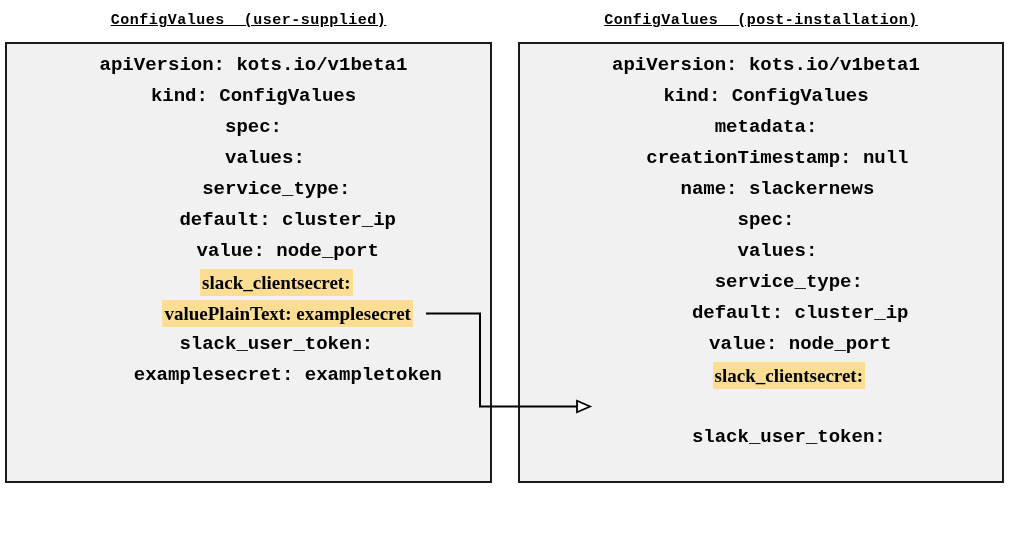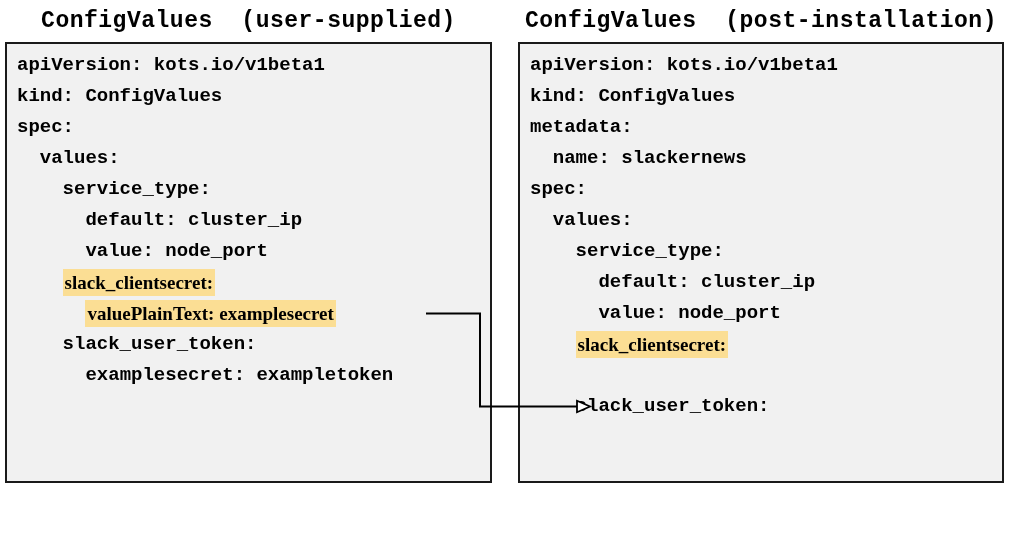--- a/index.html
+++ b/index.html
@@ -12,37 +12,39 @@
     height: 559px;
     position: relative;
     font-family: "Liberation Mono", monospace;
     color: var(--text, #000);
   }
   .panel-title {
     position: absolute;
     top: 6px;
     height: 30px;
     line-height: 30px;
-    font-size: 23px;
+    font-size: 15px;
     font-weight: bold;
     text-align: center;
     white-space: pre;
     letter-spacing: 0.5px;
+    text-decoration: underline;
   }
   #left-title  { left: 5px;   width: 487px; }
   #right-title { left: 518px; width: 486px; }
   .panel {
     position: absolute;
     top: 42px;
     height: 441px;
     box-sizing: border-box;
     background: var(--panel-bg, #F1F1F1);
     border: 2px solid var(--panel-border, #1A1A1A);
     padding: 6px 0 0 10px;
     overflow: hidden;
+    text-align: center;
   }
   #left-panel  { left: 5px;   width: 487px; }
   #right-panel { left: 518px; width: 486px; }
   .code-line {
     height: 31px;
     line-height: 31px;
     font-size: 19px;
     font-weight: bold;
     white-space: pre;
   }
@@ -78,20 +80,21 @@
     <div class="code-line"><span>    </span><span class="hl">slack_clientsecret:</span></div>
     <div class="code-line"><span>      </span><span class="hl">valuePlainText: examplesecret</span></div>
     <div class="code-line"><span>    </span><span>slack_user_token:</span></div>
     <div class="code-line"><span>      </span><span>examplesecret: exampletoken</span></div>
   </div>
 
 <div class="panel" id="right-panel">
     <div class="code-line"><span></span><span>apiVersion: kots.io/v1beta1</span></div>
     <div class="code-line"><span></span><span>kind: ConfigValues</span></div>
     <div class="code-line"><span></span><span>metadata:</span></div>
+    <div class="code-line"><span>  </span><span>creationTimestamp: null</span></div>
     <div class="code-line"><span>  </span><span>name: slackernews</span></div>
     <div class="code-line"><span></span><span>spec:</span></div>
     <div class="code-line"><span>  </span><span>values:</span></div>
     <div class="code-line"><span>    </span><span>service_type:</span></div>
     <div class="code-line"><span>      </span><span>default: cluster_ip</span></div>
     <div class="code-line"><span>      </span><span>value: node_port</span></div>
     <div class="code-line"><span>    </span><span class="hl">slack_clientsecret:</span></div>
     <div class="code-line"><span>      </span></div>
     <div class="code-line"><span>    </span><span>slack_user_token:</span></div>
   </div>

